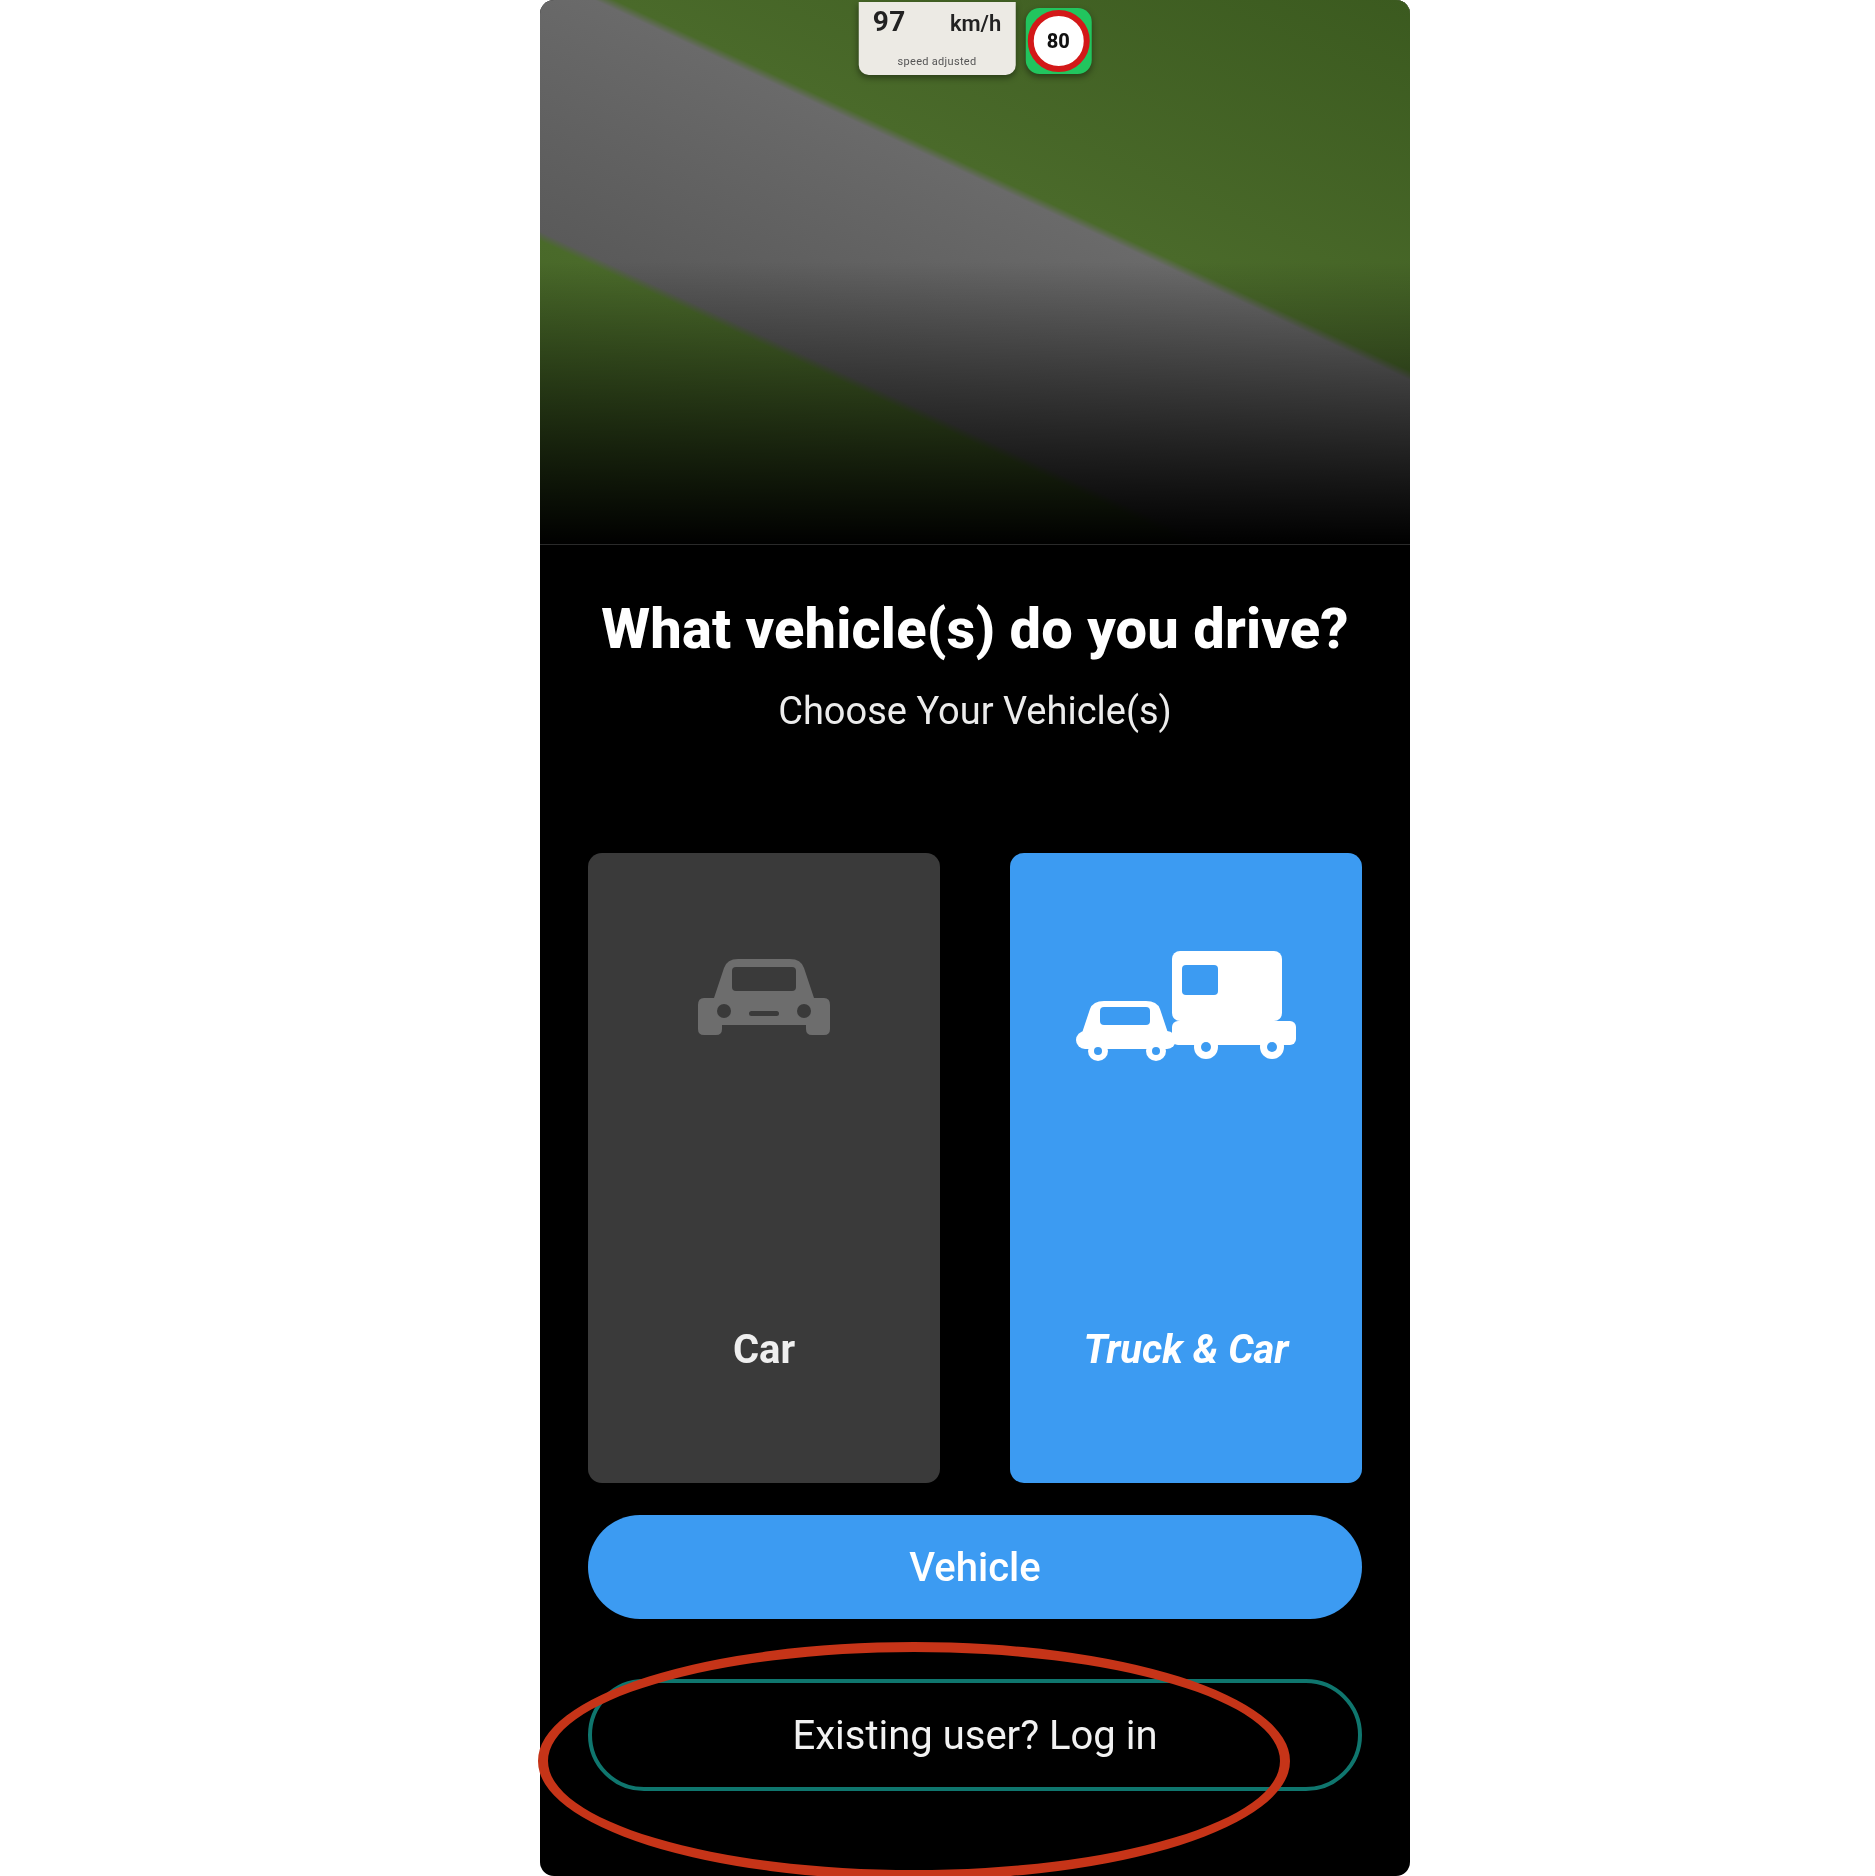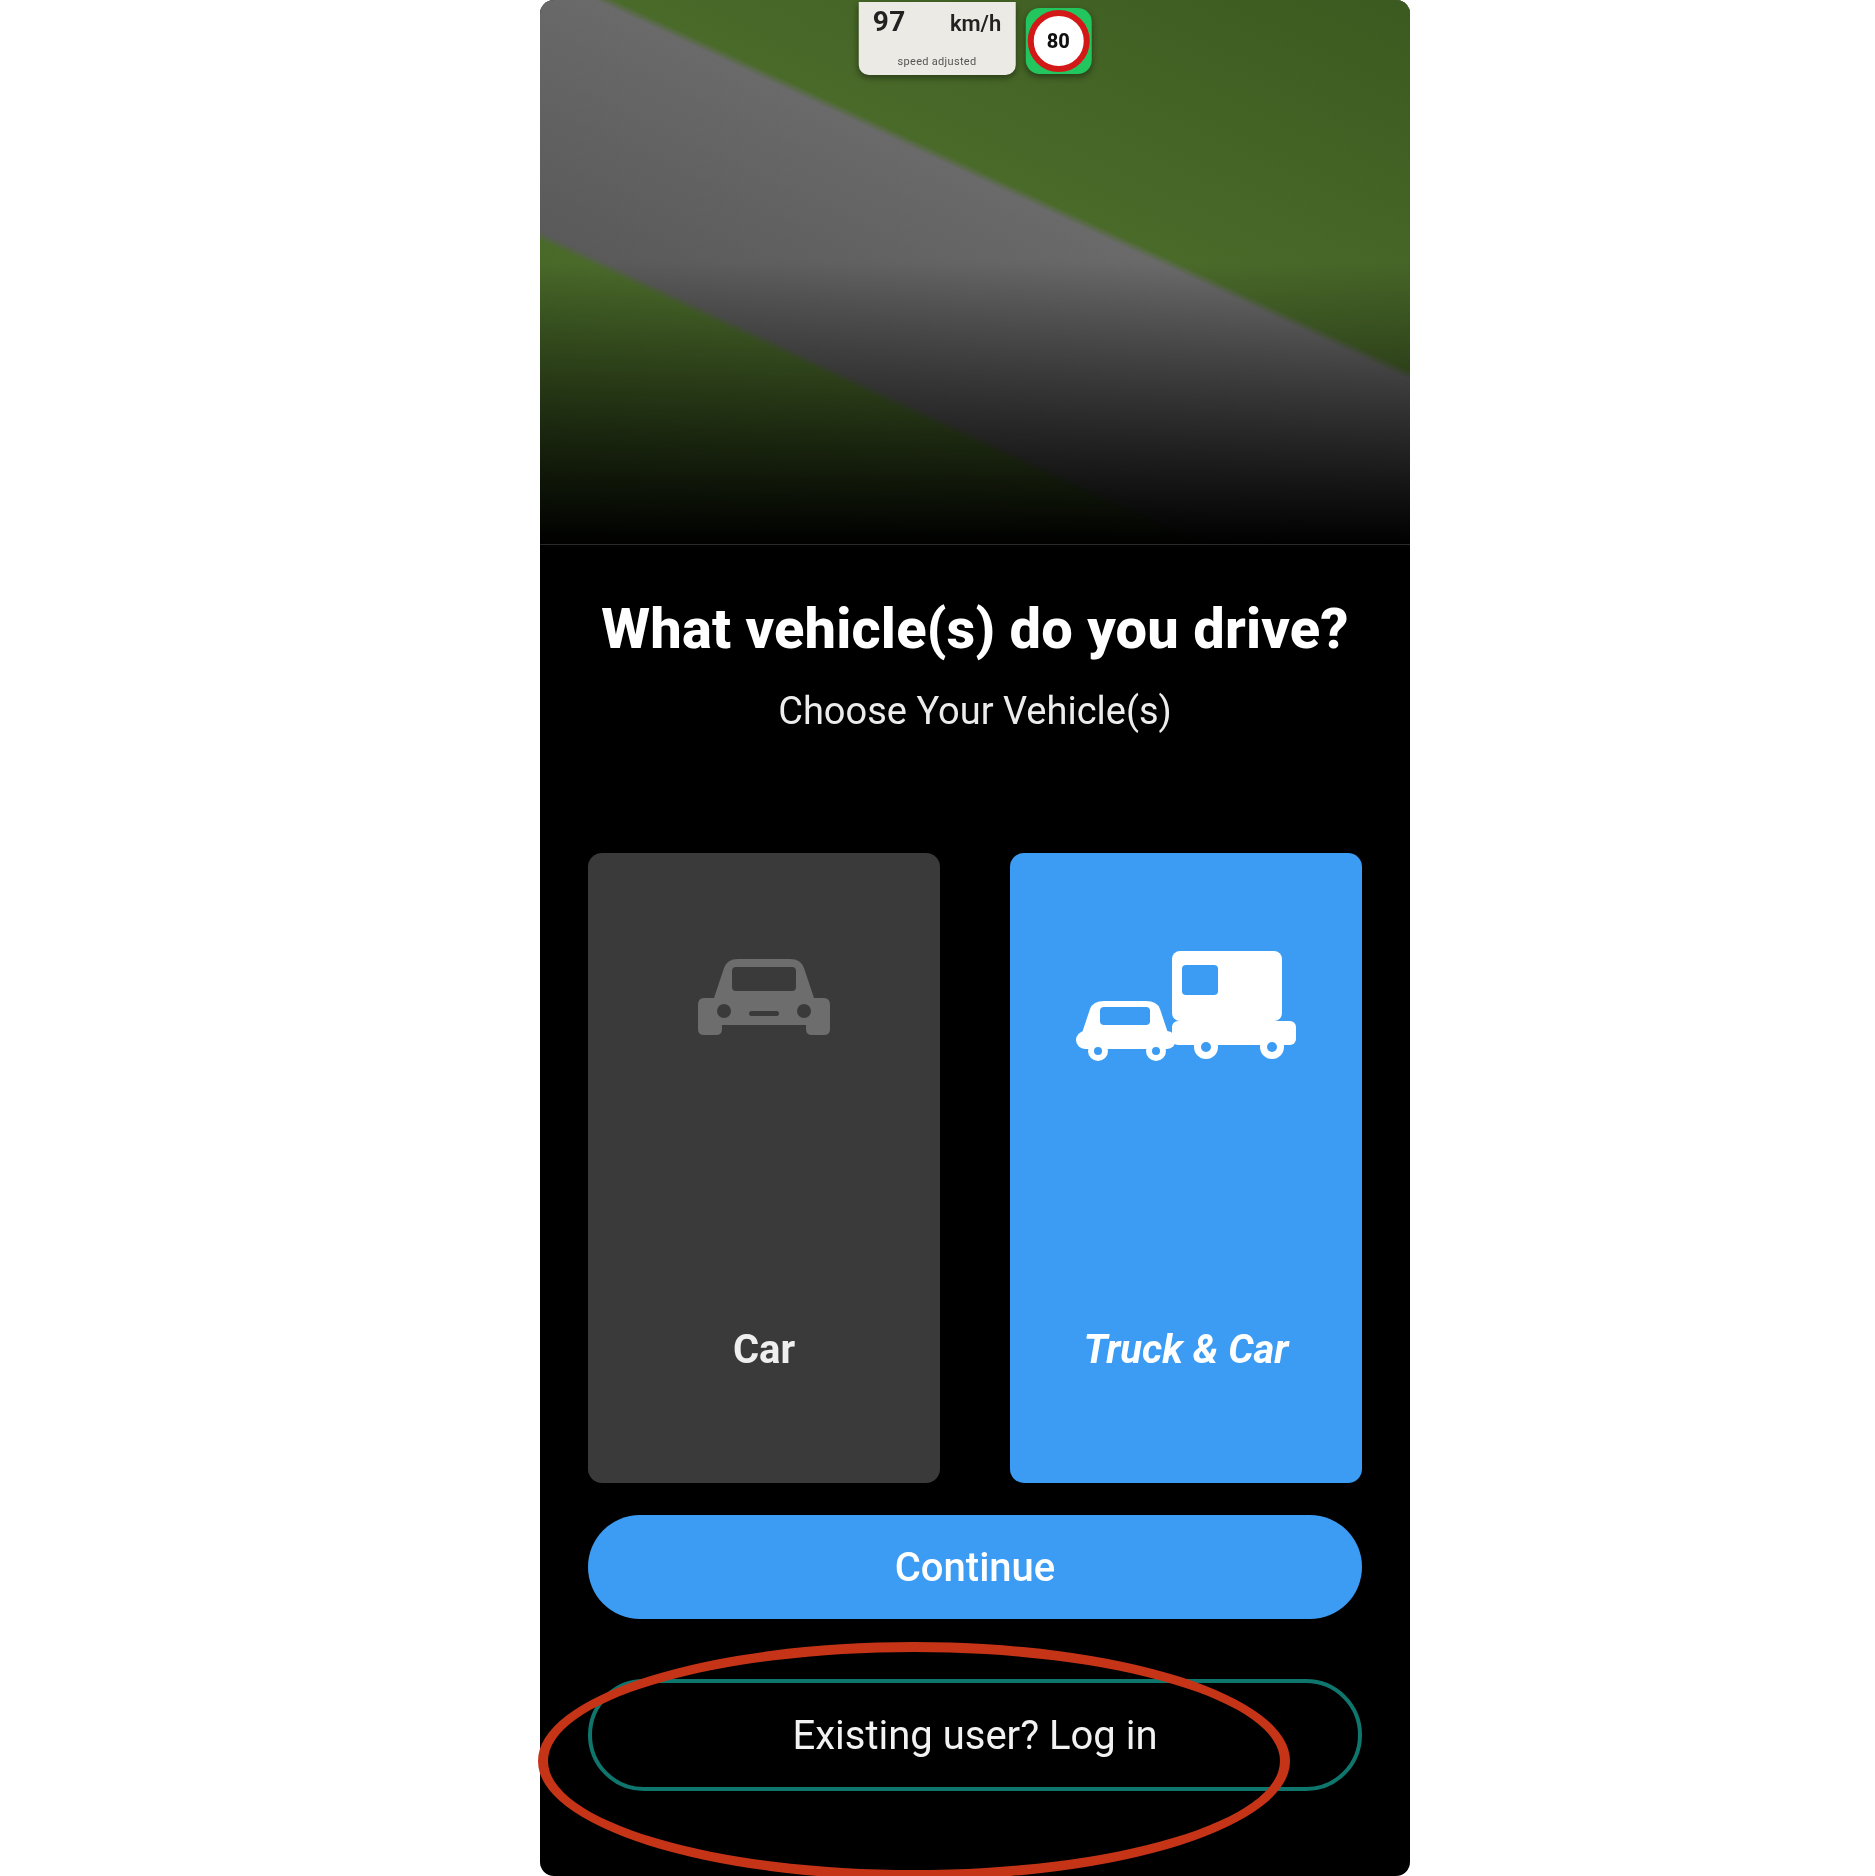--- a/index.html
+++ b/index.html
@@ -300,21 +300,21 @@
                 <circle cx="80" cy="108" r="4" fill="#3C9BF2"></circle>
               </g>
             </svg>
           </div>
           <div class="label">Truck &amp; Car</div>
         </div>
 
       </div>
 
       <div class="btn btn-primary">
-        <span>Continue</span>
+        <span>Vehicle</span>
       </div>
 
       <div class="btn btn-secondary">
         <span>Existing user? Log in</span>
       </div>
 
     </div>
   </div>
 
   <div class="annotation-ellipse" style="left:538px; top:1642px; width:732px; height:218px;"></div>

